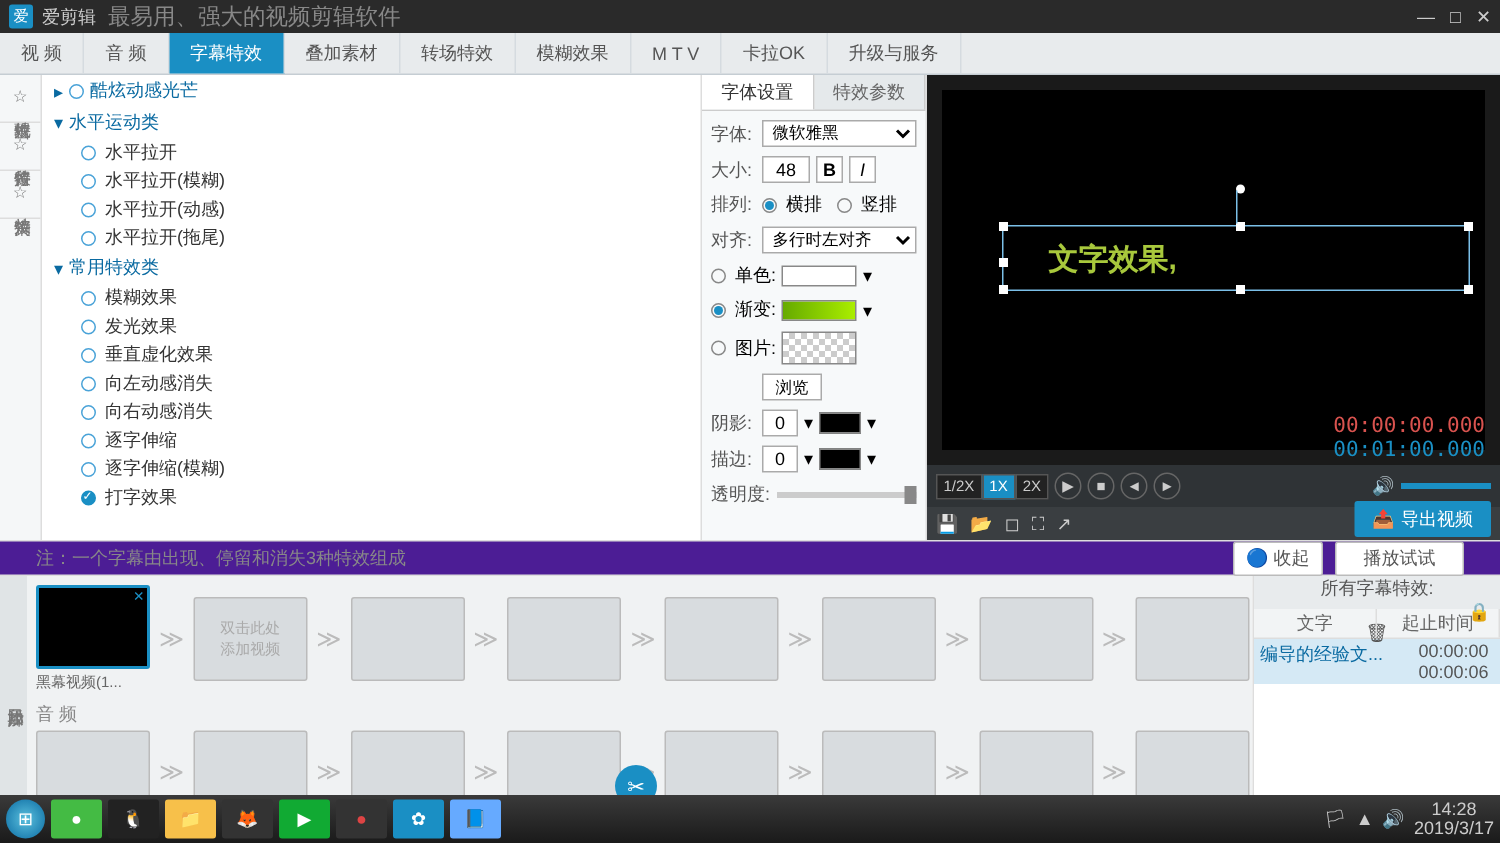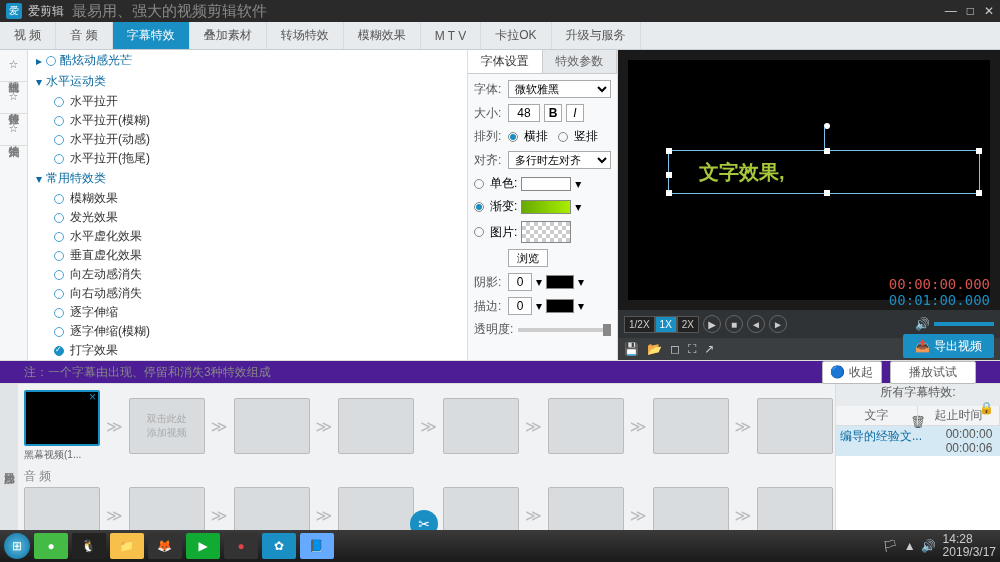--- a/index.html
+++ b/index.html
@@ -68,21 +68,21 @@
 .tl-right-cols { display:flex; height:20px; background:#f2f4f5; border-bottom:1px solid #ddd; }
 .tl-right-cols div { flex:1; display:flex; align-items:center; justify-content:center; color:#666; border-right:1px solid #ddd; }
 .tl-right-row { display:flex; height:30px; background:#d5e9f5; }
 .tl-right-row .c1 { flex:1; padding:2px 4px; color:#0a6aa1; overflow:hidden; }
 .tl-right-row .c2 { width:62px; font-size:10px; color:#555; display:flex; flex-direction:column; align-items:center; justify-content:center; }
 .export-big { position:absolute; right:6px; top:334px; height:24px; padding:0 12px; background:#1a8fc4; color:#fff; display:flex; align-items:center; gap:4px; border-radius:2px; cursor:pointer; }
 .taskbar { position:absolute; left:0; right:0; bottom:0; height:32px; background:linear-gradient(#3a3a3a,#1a1a1a); display:flex; align-items:center; padding:0 4px; gap:4px; }
 .taskicon { width:34px; height:26px; border-radius:2px; display:flex; align-items:center; justify-content:center; color:#fff; cursor:pointer; }
 .start { background:radial-gradient(circle,#5bc0de,#0a6aa1); border-radius:50%; width:26px; height:26px; }
 .tray { margin-left:auto; display:flex; align-items:center; gap:6px; color:#ccc; font-size:10px; }
-.tray .clock { text-align:left; line-height:1.1; }
+.tray .clock { text-align:center; line-height:1.1; }
 .scissors { position:absolute; left:410px; top:510px; width:28px; height:28px; background:#1a8fc4; border-radius:50%; color:#fff; display:flex; align-items:center; justify-content:center; font-size:14px; }
 </style>
 </head>
 <body>
 
 <div class="titlebar">
   <div class="logo">爱</div>
   <span>爱剪辑</span>
   <span class="subtitle">最易用、强大的视频剪辑软件</span>
   <div class="winbtns">
@@ -113,21 +113,20 @@
   <div class="effectlist" id="effectlist">
       <div class="catrow"><span class="tw">▸</span> <span class="circ" style="display:inline-block;width:10px;height:10px;border:1px solid #4aa3d8;border-radius:50%;margin-right:4px"></span>酷炫动感光芒</div>
       <div class="catrow"><span class="tw">▾</span> 水平运动类</div>
       <div class="itemrow"><span class="circ"></span>水平拉开</div>
       <div class="itemrow"><span class="circ"></span>水平拉开(模糊)</div>
       <div class="itemrow"><span class="circ"></span>水平拉开(动感)</div>
       <div class="itemrow"><span class="circ"></span>水平拉开(拖尾)</div>
       <div class="catrow"><span class="tw">▾</span> 常用特效类</div>
       <div class="itemrow"><span class="circ"></span>模糊效果</div>
       <div class="itemrow"><span class="circ"></span>发光效果</div>
-      <div class="itemrow"><span class="circ"></span>水平虚化效果</div>
       <div class="itemrow"><span class="circ"></span>垂直虚化效果</div>
       <div class="itemrow"><span class="circ"></span>向左动感消失</div>
       <div class="itemrow"><span class="circ"></span>向右动感消失</div>
       <div class="itemrow"><span class="circ"></span>逐字伸缩</div>
       <div class="itemrow"><span class="circ"></span>逐字伸缩(模糊)</div>
       <div class="itemrow checked"><span class="circ"></span>打字效果</div>
     </div>
 
   <div class="fontpanel">
     <div class="fonttabs">

